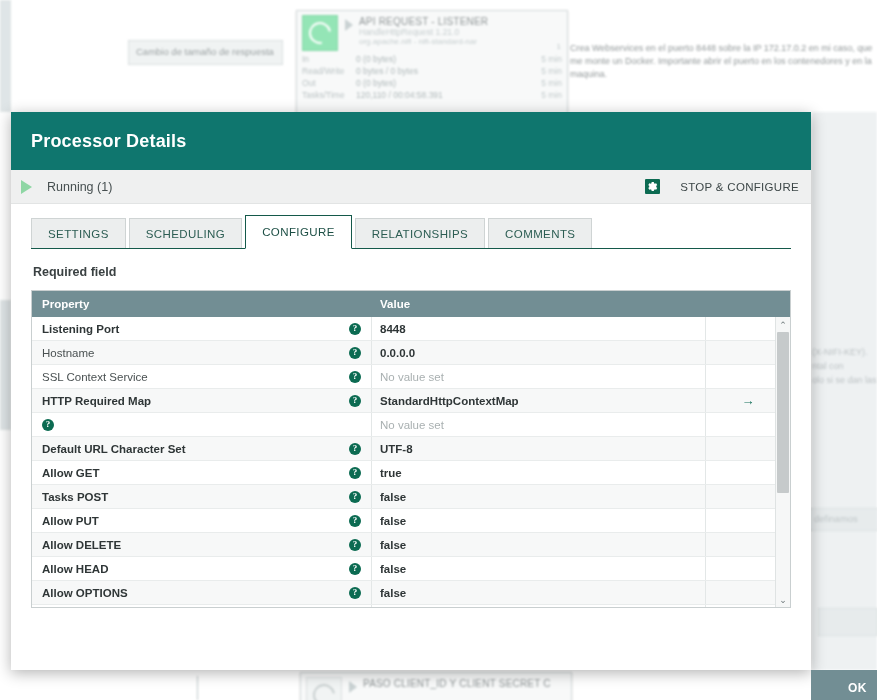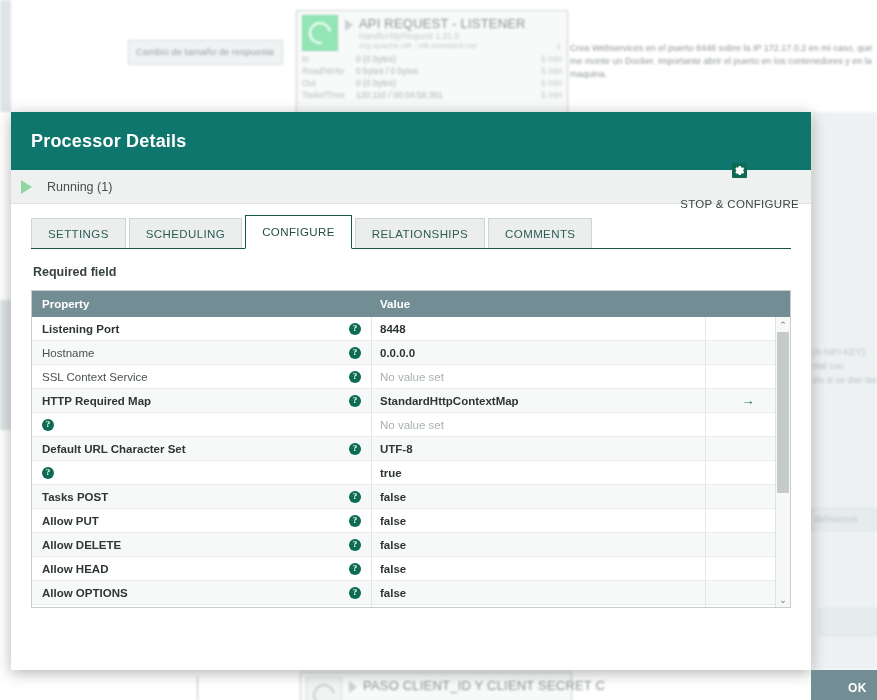--- a/index.html
+++ b/index.html
@@ -39,21 +39,21 @@
     border-right-color: transparent;
     transform: rotate(35deg);
   }
   .proc-runicon {
     width: 0; height: 0; margin: 4px 6px 0 7px;
     border-left: 8px solid #a9b6b8;
     border-top: 6px solid transparent;
     border-bottom: 6px solid transparent;
   }
   .proc-titles { flex: 1; min-width: 0; padding-top: 1px; }
-  .proc-name { font-size: 13px; color: #4a5456; letter-spacing: .2px; white-space: nowrap; }
+  .proc-name { font-size: 10px; color: #4a5456; letter-spacing: .2px; white-space: nowrap; }
   .proc-type { font-size: 8.5px; color: #a2aeb0; white-space: nowrap; }
   .proc-bundle { font-size: 8px; color: #a2aeb0; white-space: nowrap; }
   .proc-badge { font-size: 8px; color: #9aa7a9; position: absolute; right: 6px; top: 31px; }
   .proc-stats { padding: 2px 5px 4px 5px; }
   .proc-stats table { width: 100%; border-collapse: collapse; }
   .proc-stats td { font-size: 8.5px; color: #8f9c9e; padding: 1px 0; white-space: nowrap; }
   .proc-stats td.k { width: 54px; }
   .proc-stats td.v { color: #7e8c8e; }
   .proc-stats td.t { text-align: right; width: 34px; color: #9aa7a9; }
 
@@ -100,21 +100,21 @@
     border-bottom: 1px solid #e2e4e4;
   }
   .status-left { display: flex; align-items: center; gap: 15px; }
   .play-tri {
     width: 0; height: 0;
     border-left: 11px solid #8ed6a4;
     border-top: 7px solid transparent;
     border-bottom: 7px solid transparent;
   }
   .status-text { font-size: 12.5px; color: #464f50; }
-  .stop-conf { display: flex; align-items: center; gap: 20px; cursor: pointer; flex-direction: column; }
+  .stop-conf { display: flex; align-items: center; gap: 20px; cursor: pointer; }
   .gear-sq {
     width: 15px; height: 15px; background: #0c6b52;
     display: flex; align-items: center; justify-content: center;
     border-radius: 1px;
   }
   .gear-sq svg { width: 12px; height: 12px; display: block; }
   .stop-conf-label { font-size: 11.5px; color: #3d4748; letter-spacing: .3px; }
 
   .dlg-body { flex: 1; padding: 12px 20px 0 20px; overflow: hidden; position: relative; }
 
@@ -387,20 +387,21 @@
             <div class="prop-row alt">
               <div class="cell-name required">
                 <span class="txt">Default URL Character Set</span>
                 <span class="help-i">?</span>
               </div>
               <div class="cell-value bold">UTF-8</div>
               <div class="cell-extra"></div>
             </div>
             <div class="prop-row">
               <div class="cell-name required">
+                <span class="txt">Allow GET</span>
                 <span class="help-i">?</span>
               </div>
               <div class="cell-value bold">true</div>
               <div class="cell-extra"></div>
             </div>
             <div class="prop-row alt">
               <div class="cell-name required">
                 <span class="txt">Tasks POST</span>
                 <span class="help-i">?</span>
               </div>

